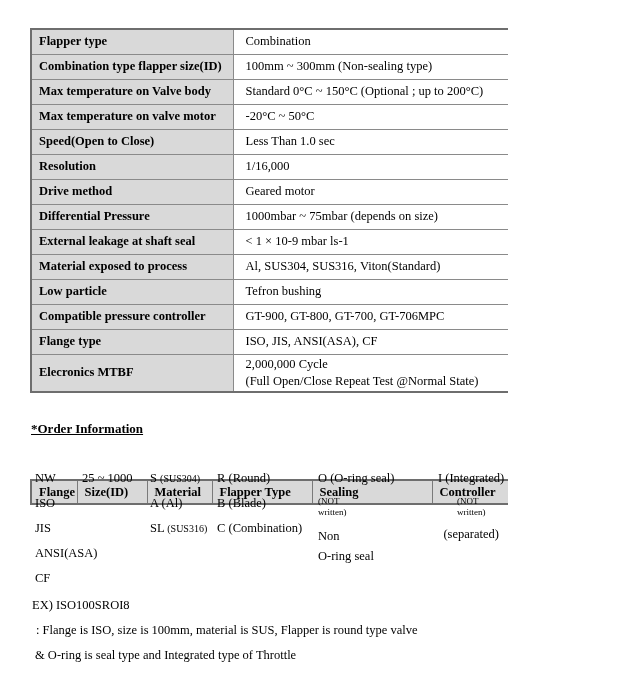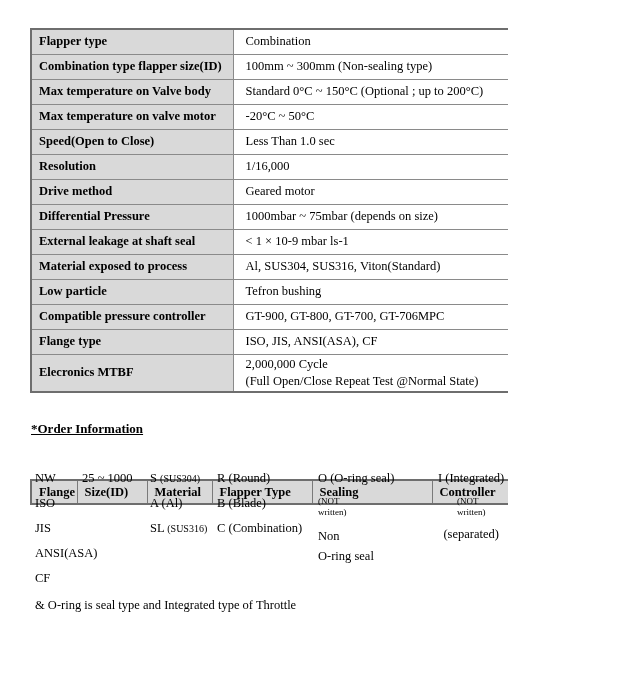--- a/index.html
+++ b/index.html
@@ -176,16 +176,18 @@
     <div class="flexrow centered">
       <div class="notw">
         <div>(NOT</div>
         <div>written)</div>
       </div>
       <div>(separated)</div>
     </div>
   </div>
 
   <div class="example">
+    <div class="exline">EX) ISO100SROI8</div>
+    <div class="exline i1">: Flange is ISO, size is 100mm, material is SUS, Flapper is round type valve</div>
     <div class="exline i2">&amp; O-ring is seal type and Integrated type of Throttle</div>
   </div>
 
 </div>
 
 </body></html>

